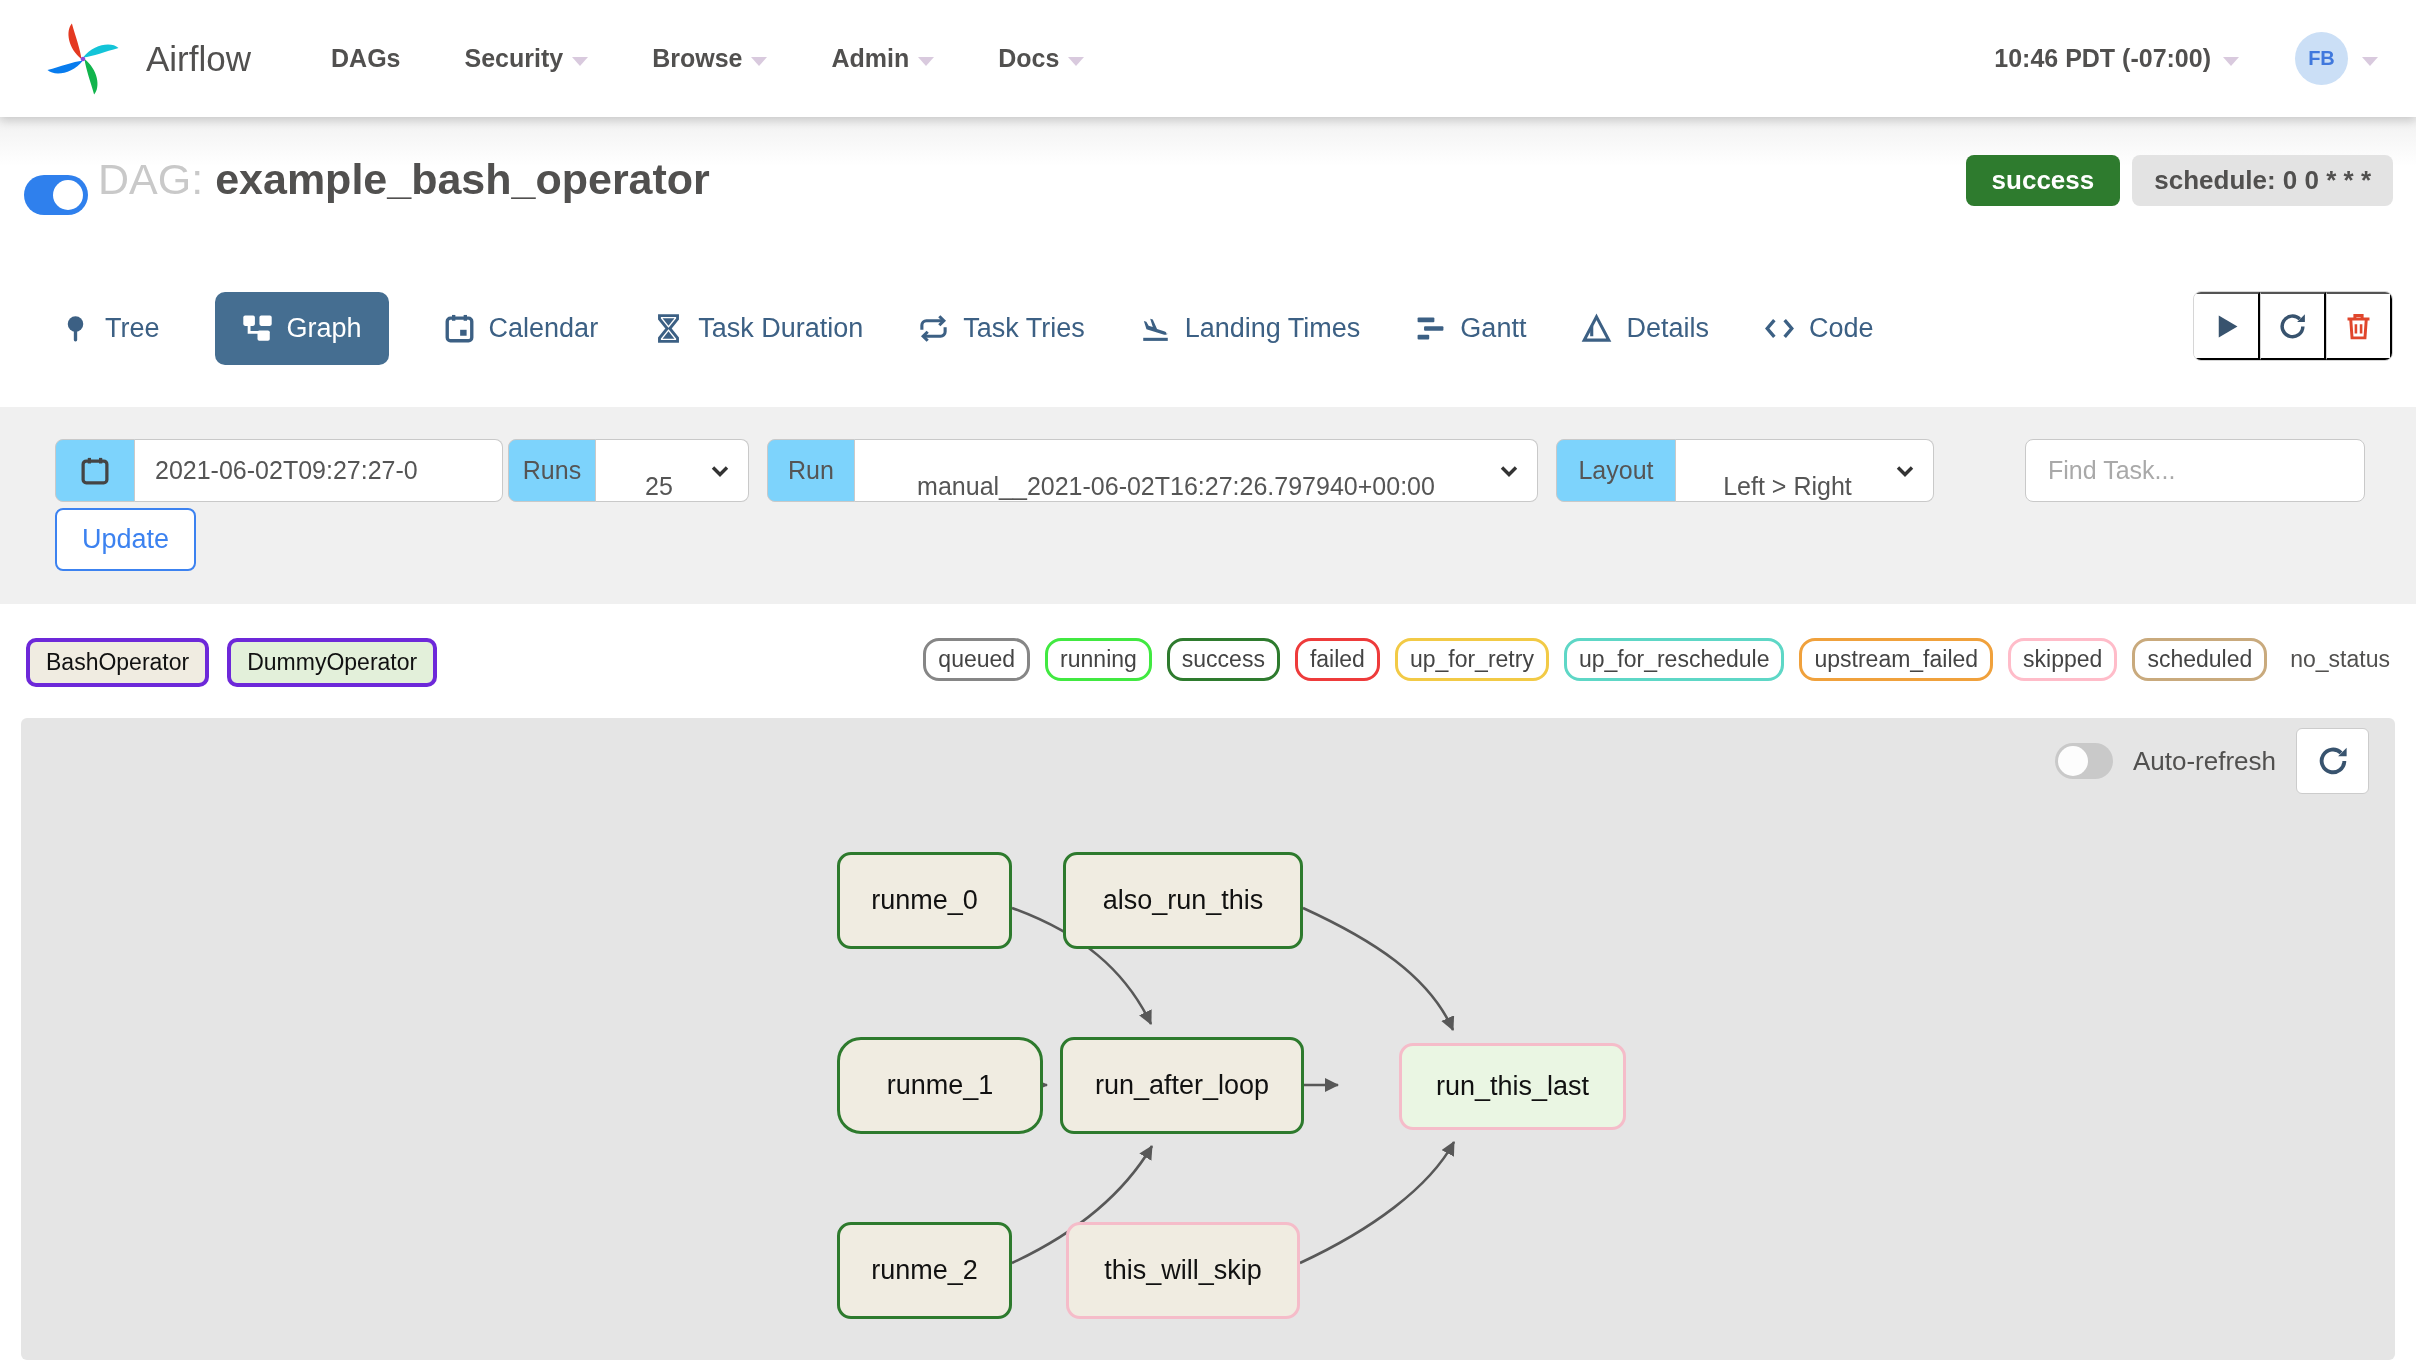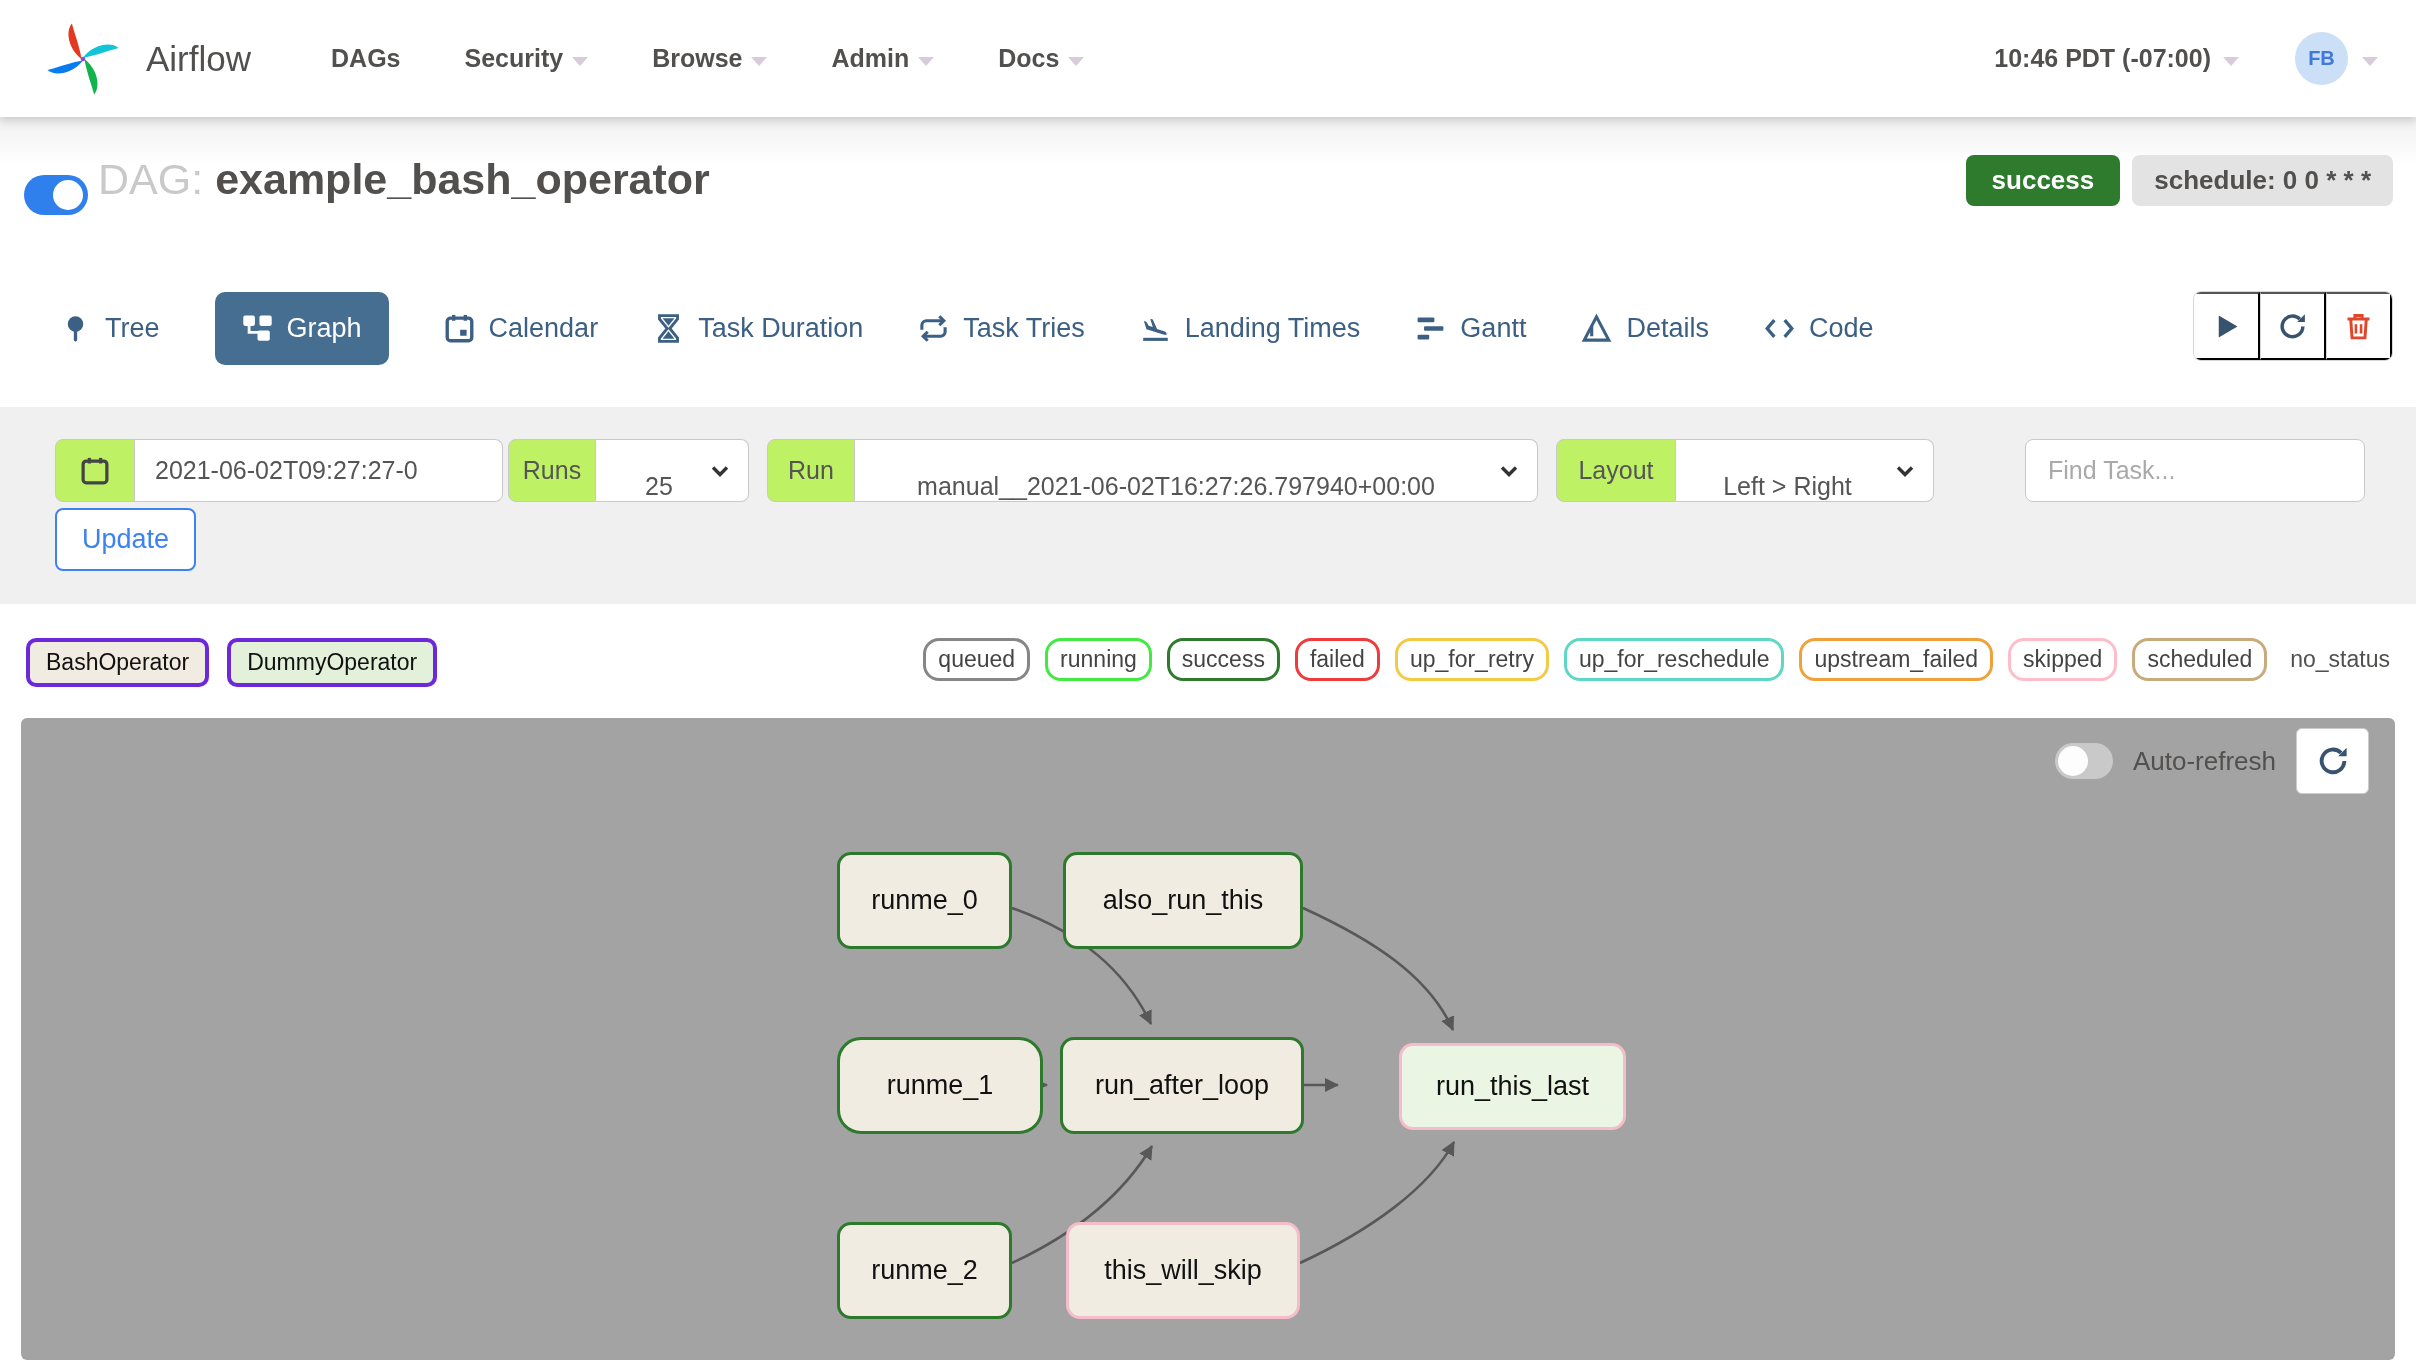--- a/index.html
+++ b/index.html
@@ -52,21 +52,21 @@
     border-radius:8px; overflow:hidden; background:#fff; }
   .action-btn { width:66px; height:68px; display:flex; align-items:center; justify-content:center;
     border-left:1px solid #d6d6d6; cursor:pointer; background:#fff; }
   .action-btn:first-child { border-left:none; }
   .action-btn svg { width:31px; height:31px; }
   .ic-navy { color:#38536e; } .ic-red { color:#e0462c; }
 
   
   .filter-bar { position:absolute; top:407px; left:0; right:0; height:197px; background:#f0f0f0; }
   .fgroup { position:absolute; top:32px; height:63px; display:flex; }
-  .fg-label { background:#bef264; border:1px solid #c9c9c9; display:flex; align-items:center;
+  .fg-label { background:#7dd3fc; border:1px solid #c9c9c9; display:flex; align-items:center;
     justify-content:center; font-size:25px; color:#555; }
   .fg-field { background:#fff; border:1px solid #c9c9c9; border-left:none; display:flex;
     align-items:flex-end; font-size:25px; color:#555; position:relative; cursor:pointer; }
   .fgroup > :first-child { border-radius:8px 0 0 8px; }
   .fgroup > :last-child { border-radius:0 8px 8px 0; }
   .sel-chevron { width:24px; height:24px; position:absolute; right:16px; top:50%;
     transform:translateY(-50%); }
   .date-input { width:368px; border:1px solid #c9c9c9; border-left:none;
     border-radius:0 8px 8px 0; font-size:25px; color:#555; padding:0 20px;
     font-family:"Liberation Sans","DejaVu Sans",sans-serif; }
@@ -84,21 +84,21 @@
   .op-pill { border:4px solid #6d28d9; border-radius:10px; padding:7px 16px; font-size:23px;
     color:#111; }
   #state-legend { position:absolute; right:26px; top:34px; display:flex; gap:15px;
     align-items:center; }
   .state-pill { border:3px solid; border-radius:16px; padding:5px 12px; font-size:23px;
     color:#444; background:#fff; }
   .no-status { font-size:23px; color:#51504f; margin-left:8px; }
 
   
   .graph-panel { position:absolute; top:718px; left:21px; width:2374px; height:642px;
-    background:#a3a3a3; border-radius:6px;padding-left:20px; }
+    background:#e5e5e5; border-radius:6px;padding-left:20px; }
   .gp-controls { position:absolute; top:10px; right:26px; display:flex; align-items:center;
     gap:20px; z-index:3; }
   .ar-switch { width:58px; height:36px; border-radius:18px; background:#c9c9c9; position:relative;
     cursor:pointer; }
   .ar-knob { position:absolute; left:3px; top:3px; width:30px; height:30px; background:#fdfdfd;
     border-radius:50%; }
   .ar-label { font-size:26px; color:#51504f; }
   .gp-refresh { width:73px; height:66px; background:#fff; border:1px solid #ccc; border-radius:6px;
     display:flex; align-items:center; justify-content:center; color:#38536e; cursor:pointer; }
   .gp-refresh svg { width:34px; height:34px; }

